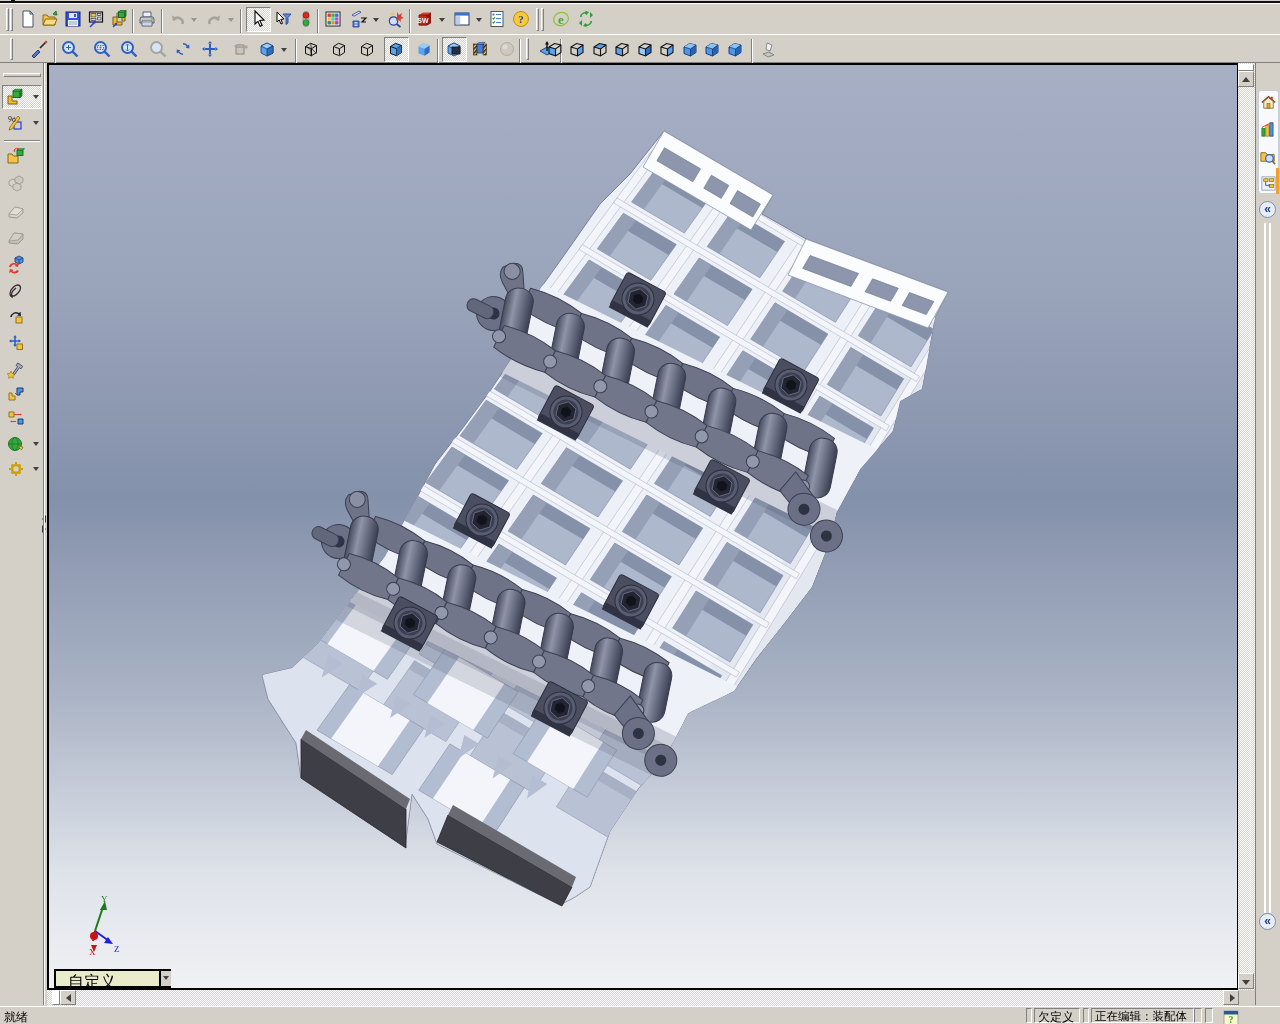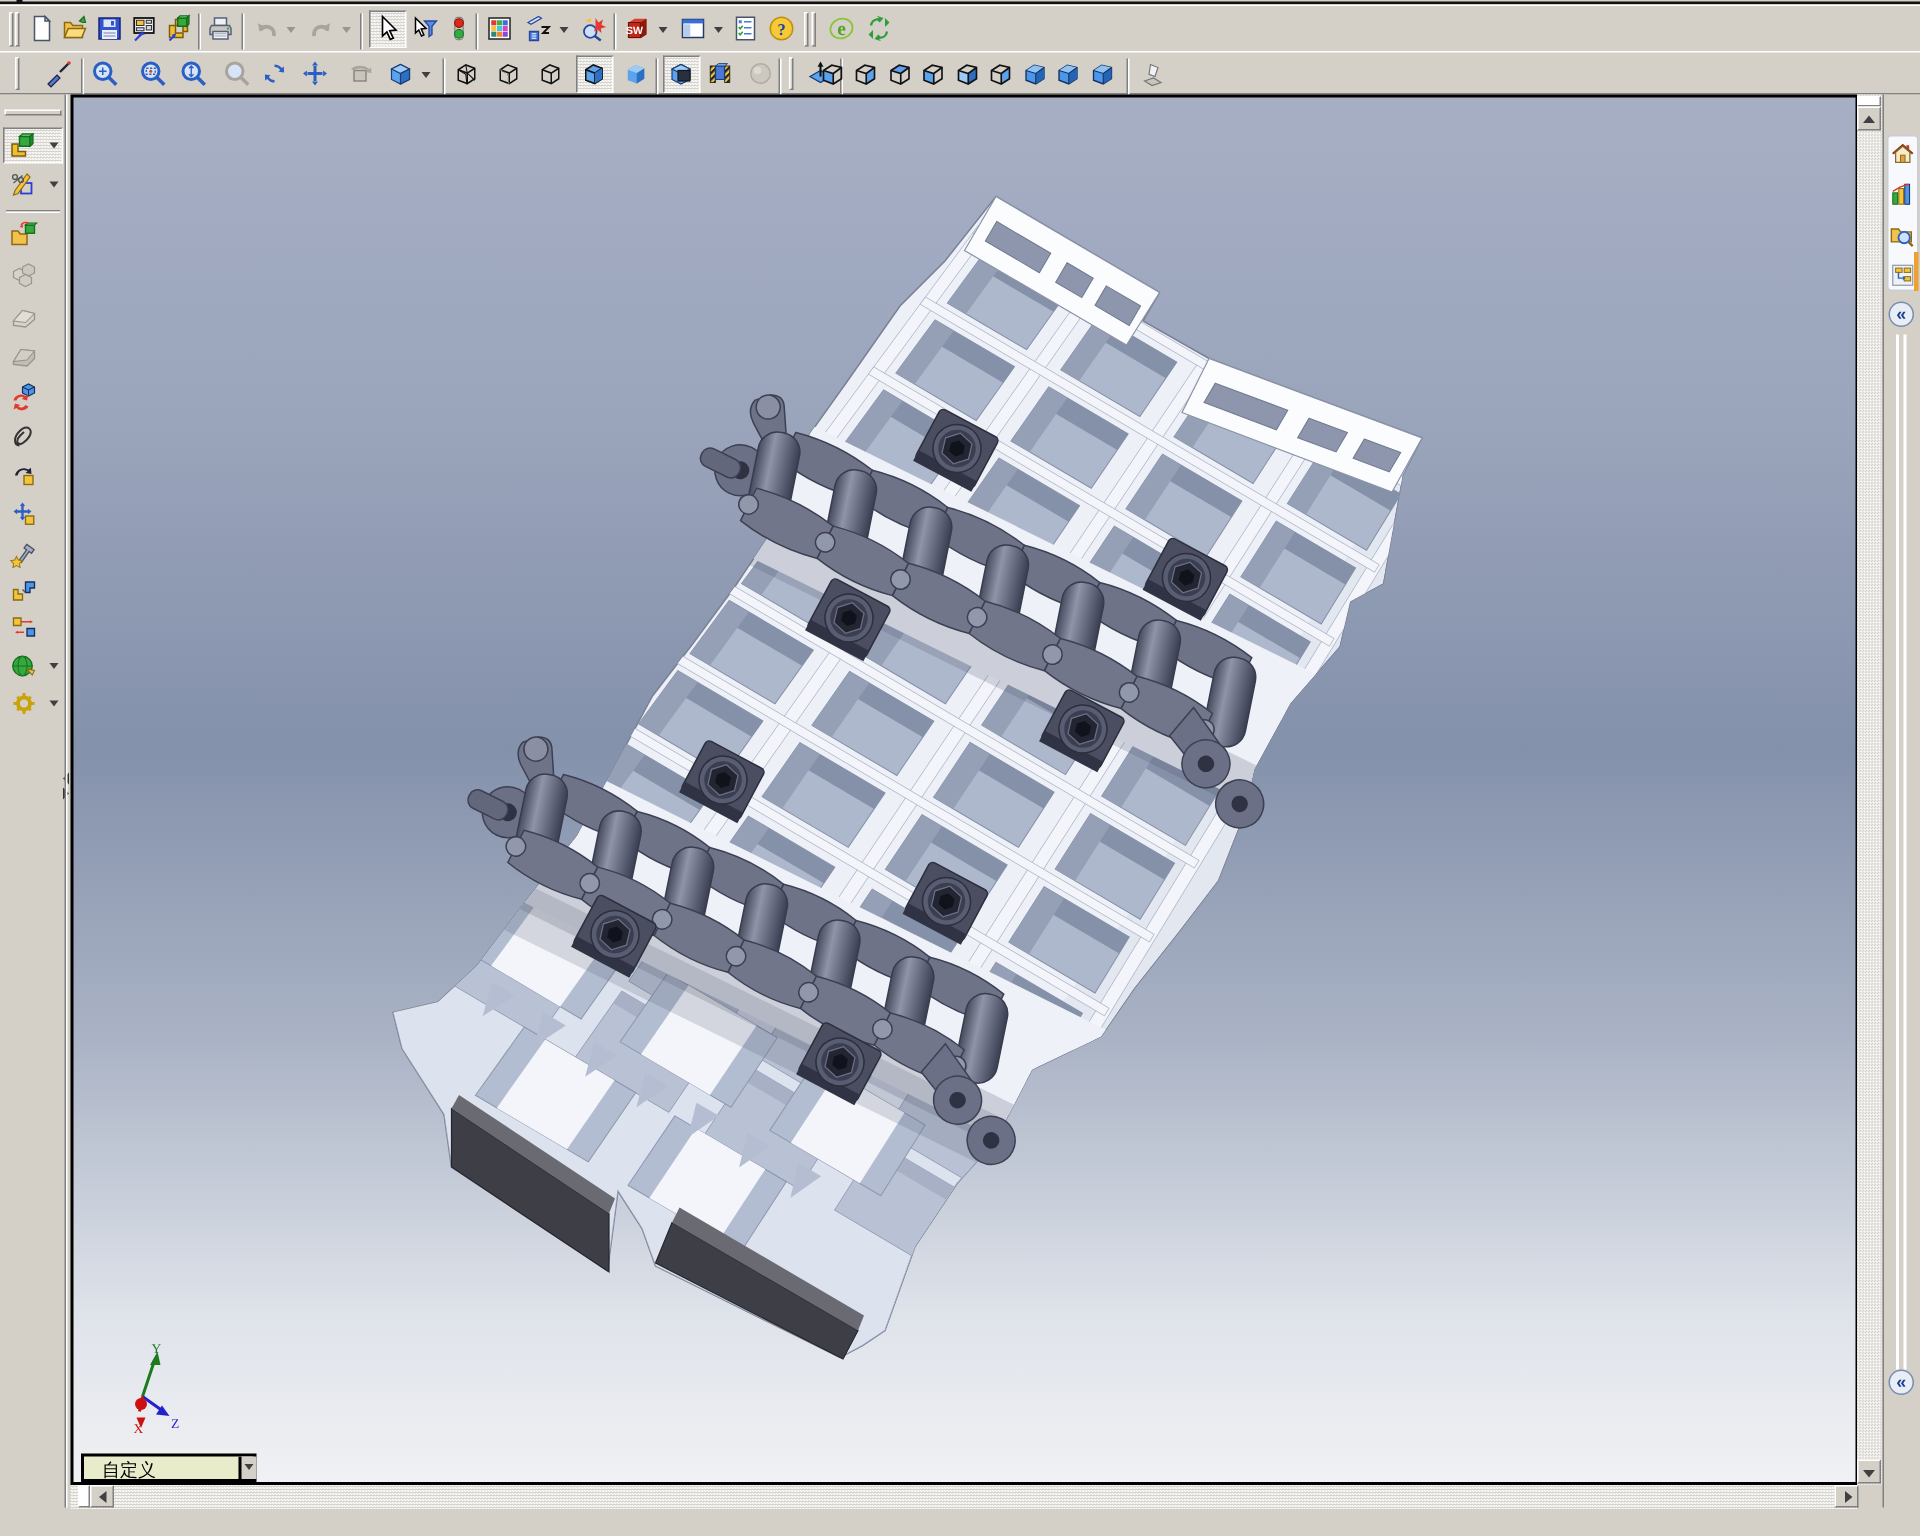--- a/index.html
+++ b/index.html
@@ -1121,21 +1121,21 @@
       <path d="M113,945 L104,944 L108,938 Z" fill="#2222cc"></path>
       <text x="114" y="953" font-size="9" fill="#2222cc" font-family="Liberation Serif">Z</text>
       <path d="M95,932 L93,942" stroke="#cc1111" stroke-width="2" fill="none"></path>
       <circle cx="94" cy="937" r="4" fill="#cc1111"></circle>
       <path d="M91,946 L97,946 L94,953 Z" fill="#cc1111"></path>
       <text x="89" y="956" font-size="9" fill="#cc1111" font-family="Liberation Serif">X</text>
     </g>
   </svg>
 
   <div class="abs" style="left:5px;top:904px;width:117px;height:19px;background:#e9ecca;border:2px solid #000;">
-    <div class="abs" style="left:12px;top:1px;font-size:12px;color:#000;">自定义</div>
+    <div class="abs" style="left:12px;top:1px;font-size:16px;color:#000;">自定义</div>
     <div class="abs" style="left:103px;top:0;width:12px;height:15px;background:#d4d0c8;border-left:2px solid #000;">
       <div class="dd" style="left:2px;top:5px;"></div>
     </div>
   </div>
  </div>
 </div>
 
 <div class="abs" id="vscroll" style="left:1238px;top:63px;width:17px;height:927px;">
   <div class="abs dith" style="left:0;top:0;width:17px;height:927px;"></div>
   <div class="abs raised" style="left:0;top:1px;width:16px;height:7px;background:#fff;"></div>
@@ -1181,14 +1181,28 @@
       </div>
   <div class="ico" id="R4" style="left:3px;top:111px;width:19px;height:19px;">
         <svg width="19" height="19" viewBox="0 0 20 20">
           <use href="#s-flow"></use>
         </svg>
       </div>
   <div class="abs" style="left:3px;top:138px;width:17px;height:17px;border-radius:50%;background:#e8edf6;border:1px solid #7a8db0;color:#1b3f8f;font-size:12px;font-weight:bold;text-align:center;line-height:15px;">«</div>
   <div class="abs" style="left:3px;top:850px;width:17px;height:17px;border-radius:50%;background:#e8edf6;border:1px solid #7a8db0;color:#1b3f8f;font-size:12px;font-weight:bold;text-align:center;line-height:15px;">«</div>
 </div>
 
-
+<div class="abs" id="status" style="left:0;top:1006px;width:1280px;height:18px;background:#d4d0c8;border-top:1px solid #fff;">
+  <div class="abs" style="left:4px;top:2px;font-size:12px;color:#000;">就绪</div>
+  <div class="abs sunken" style="left:1026px;top:1px;width:6px;height:15px;"></div>
+  <div class="abs sunken" style="left:1034px;top:1px;width:46px;height:15px;font-size:12px;padding-left:3px;">欠定义</div>
+  <div class="abs sunken" style="left:1083px;top:1px;width:6px;height:15px;"></div>
+  <div class="abs sunken" style="left:1091px;top:1px;width:103px;height:15px;font-size:11.5px;padding-left:3px;white-space:nowrap;overflow:hidden;">正在编辑：装配体</div>
+  <div class="abs sunken" style="left:1194px;top:1px;width:8px;height:15px;"></div>
+  <div class="abs sunken" style="left:1205px;top:1px;width:8px;height:15px;"></div>
+  <div class="ico" id="i-shelp" style="left:1221px;top:1px;width:16px;height:16px;">
+        <svg width="20" height="20" viewBox="0 0 20 20">
+          <use href="#s-shelp"></use>
+        </svg>
+      </div>
 </div>
 
+</div>
+
 </body></html>

